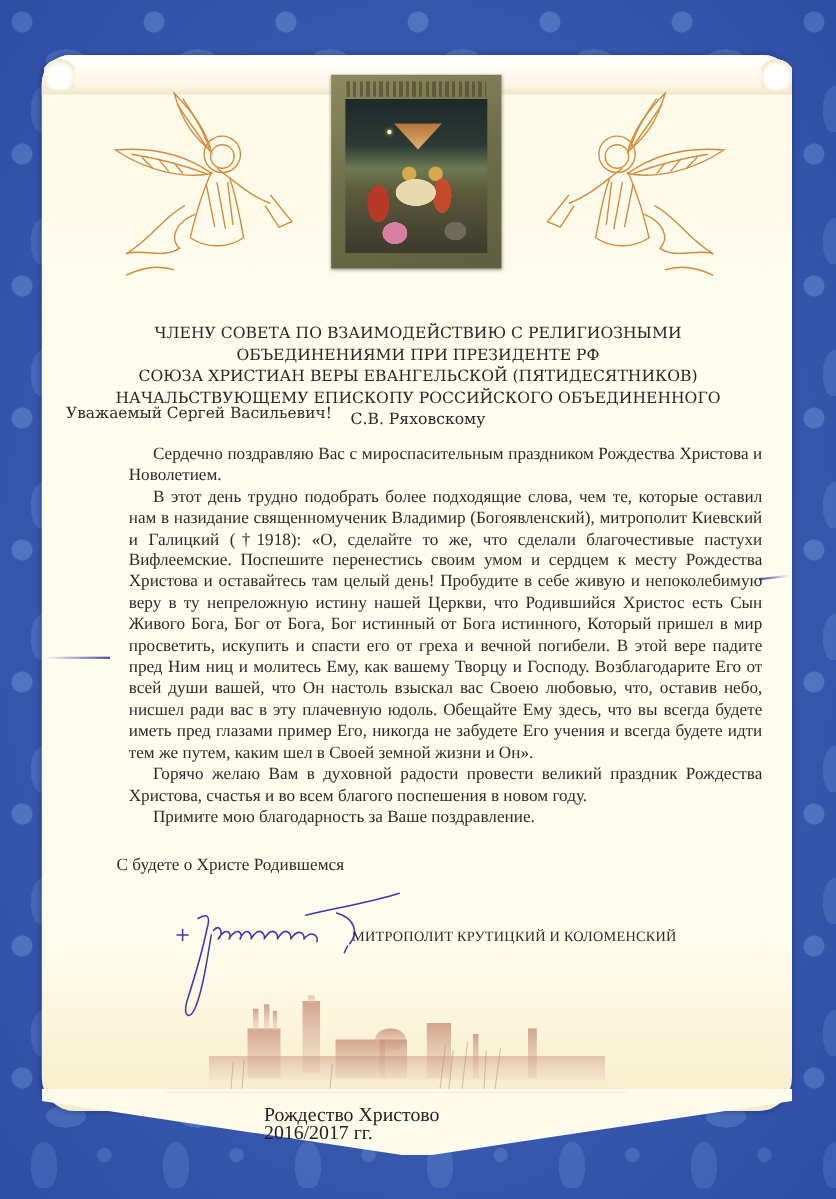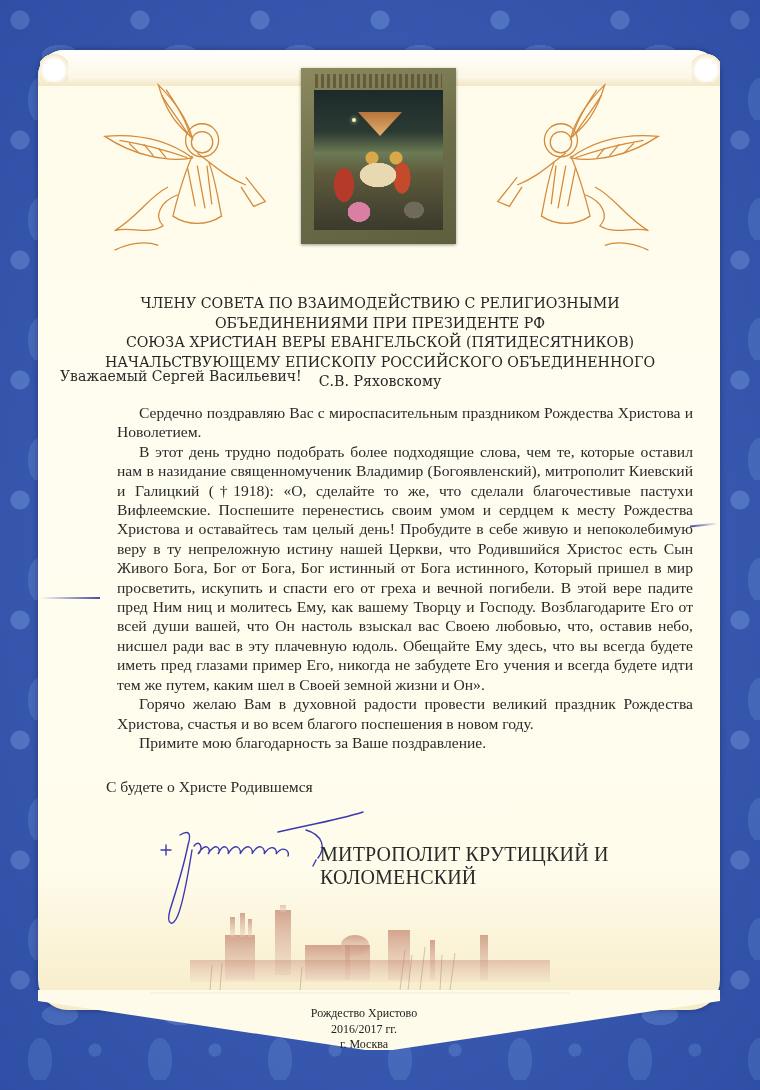--- a/index.html
+++ b/index.html
@@ -100,29 +100,29 @@
     font-family: "Liberation Serif", "DejaVu Serif", serif;
     font-size: 15.6px;
   }
   .body-text p { margin: 0; text-indent: 22px; }
   .closing {
     position: absolute; left: 106px; top: 778px;
     font-size: 15.6px; font-family: "Liberation Serif", serif;
   }
   .sign-title {
     position: absolute; left: 320px; top: 843px;
-    font-size: 20px; font-family: "Liberation Serif", serif; letter-spacing: 0.2px;
+    font-size: 13px; font-family: "Liberation Serif", serif; letter-spacing: 0.2px;
   }
   .signature { position: absolute; left: 158px; top: 810px; width: 220px; height: 125px; }
 
   .skyline { position: absolute; left: 150px; top: 905px; width: 420px; height: 100px; }
 
   .footer {
-    position: absolute; left: 214px; width: 300px; top: 1006px;
-    text-align: center; font-size: 12px; line-height: 15.5px;
+    position: absolute; left: 240px; width: 300px; top: 1006px;
+    text-align: left; font-size: 18px; line-height: 15.5px;
     font-family: "Liberation Serif", serif; color: #222;
   }
   .footer div { display: block; }
   .stray-line-left {
     position: absolute; left: 40px; top: 597px; width: 60px; height: 2px;
     background: linear-gradient(90deg, transparent, #4a4aa0);
   }
   .stray-line-right {
     position: absolute; left: 690px; top: 524px; width: 28px; height: 2px;
     background: linear-gradient(90deg, #4a4aa0, transparent);
@@ -238,14 +238,13 @@
   <g stroke="#b58a7a" stroke-width="0.7" fill="none" opacity="0.7">
     <path d="M250 85 L255 45 M258 85 L262 50 M270 85 L275 42 M290 85 L292 50 M300 85 L305 48"></path>
     <path d="M60 85 L62 60 M70 85 L72 58 M150 85 L152 62"></path>
     <path d="M0 88 L420 88" stroke-opacity="0.3"></path>
   </g>
 </svg>
 
 <div class="footer">
   <div>Рождество Христово</div>
   <div>2016/2017 гг.</div>
-  <div>г. Москва</div>
 </div>
 
 </body></html>

